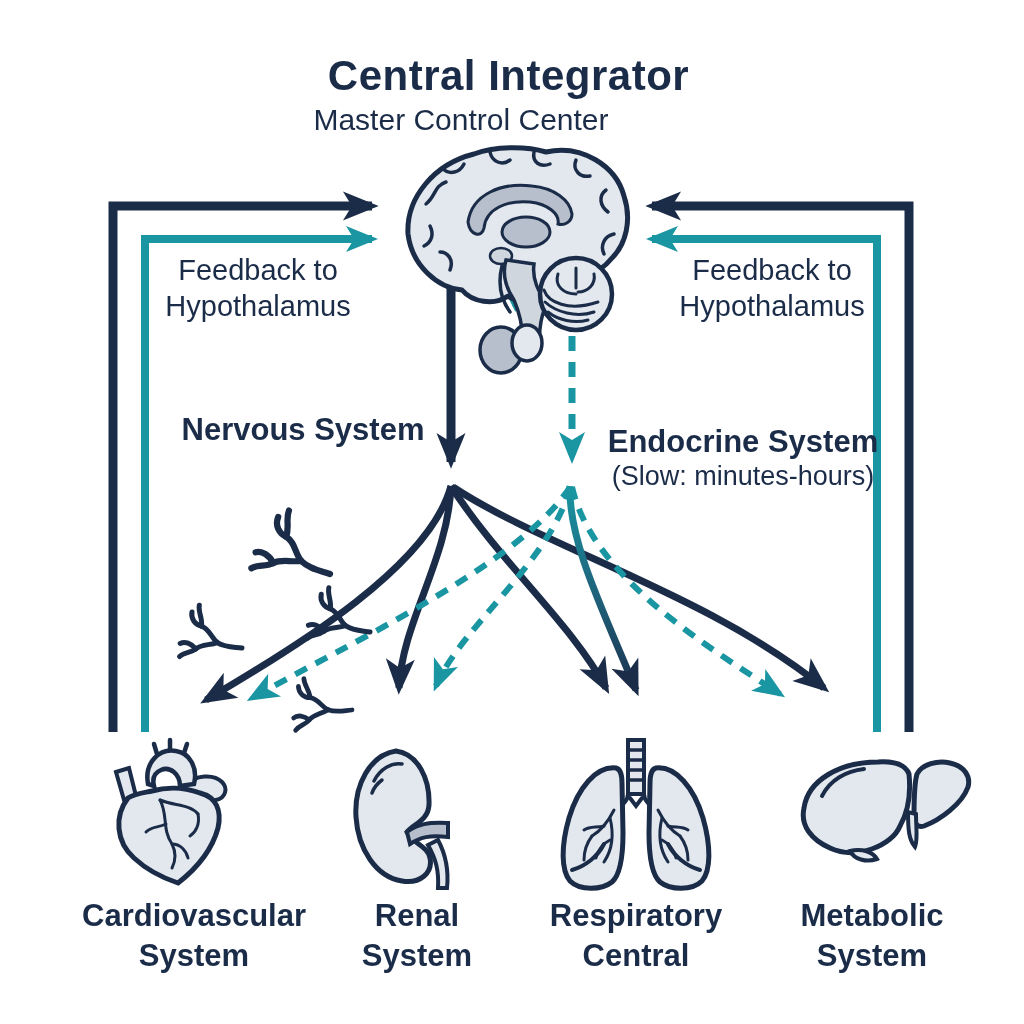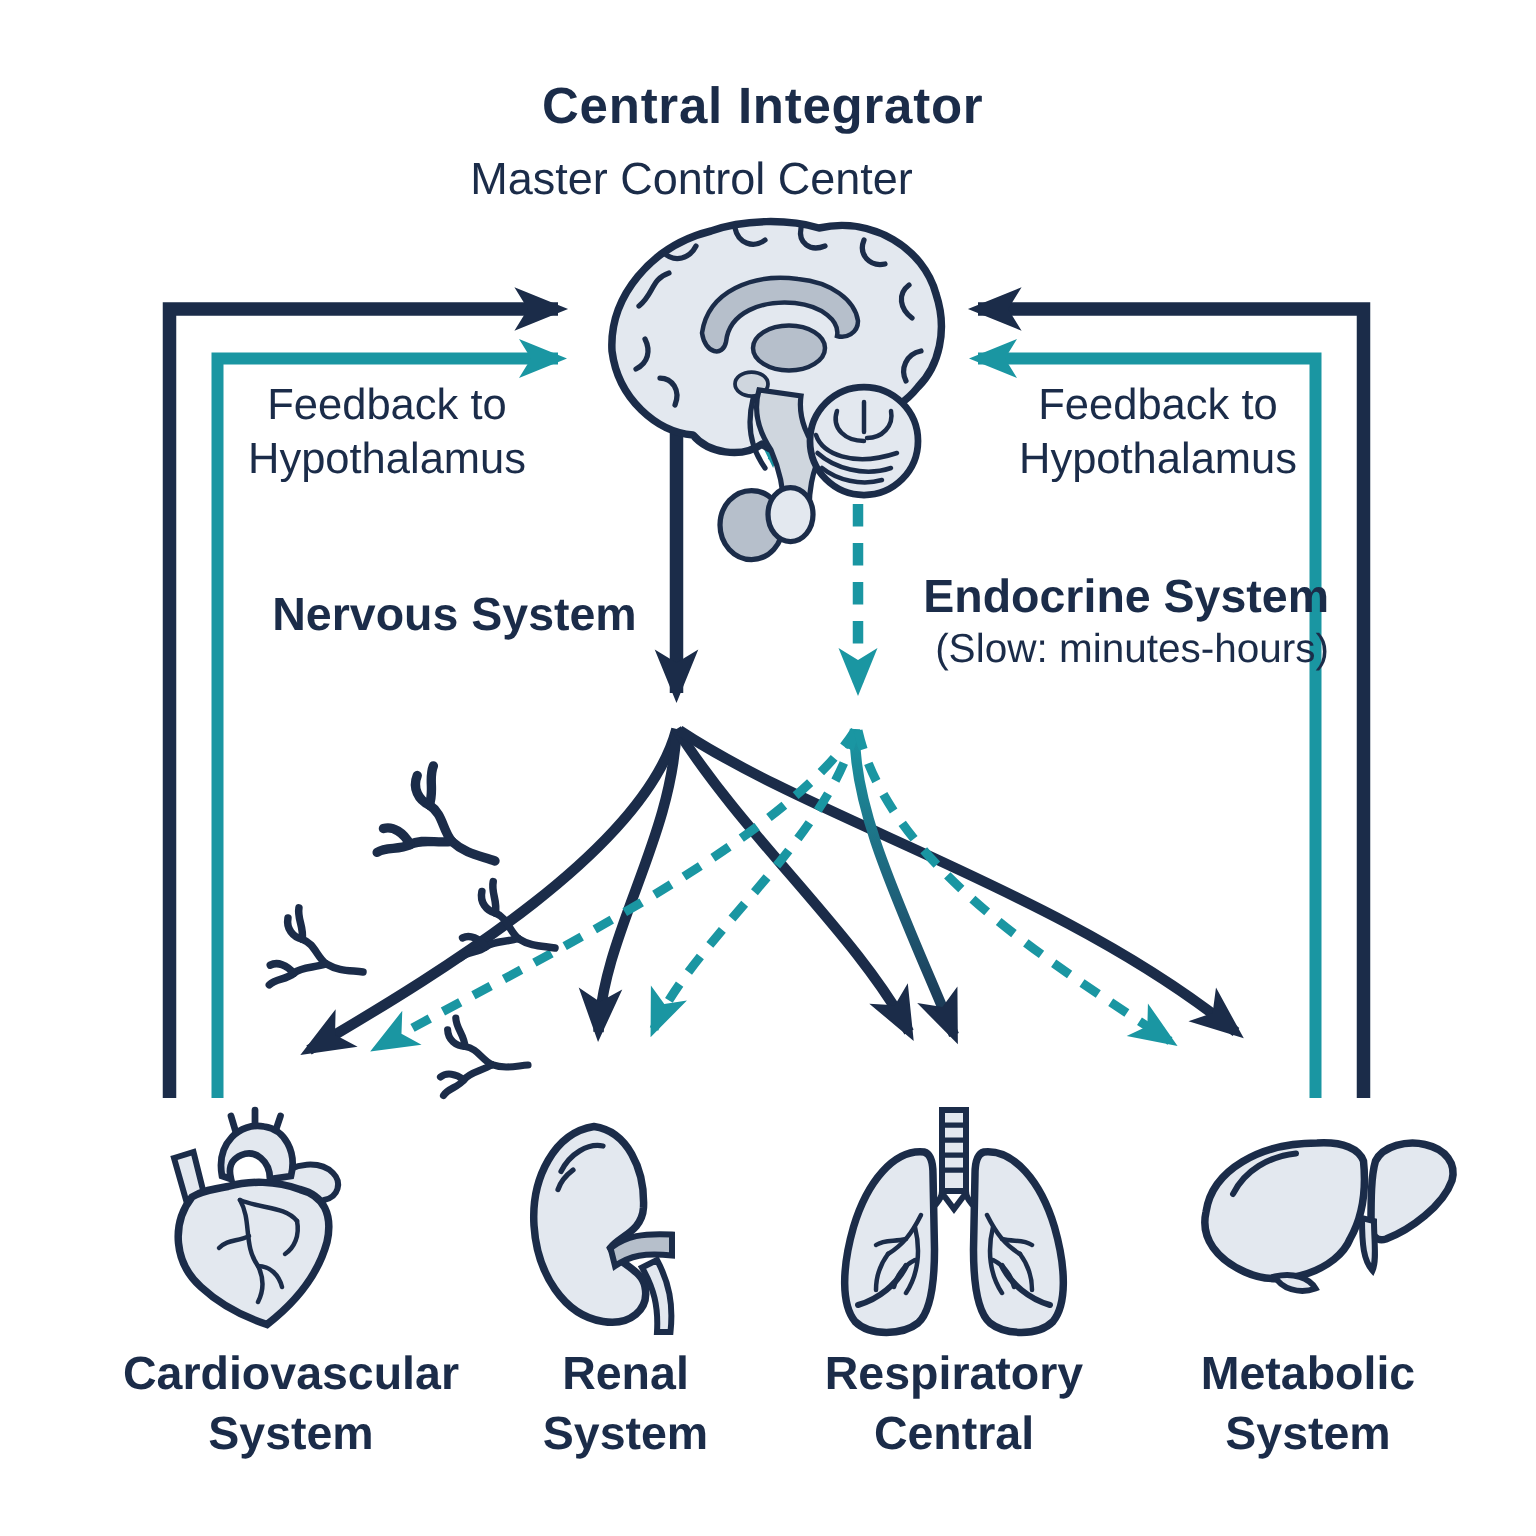--- a/index.html
+++ b/index.html
@@ -2,29 +2,29 @@
 <html style="--navy: #1b2c49; --teal: #1a96a2; --organ-fill: #e3e8ef; --organ-fill-mid: #cfd6de; --organ-fill-dark: #b6bfcb; --background: #ffffff;"><head>
 <meta charset="utf-8">
 <style>
   html,body{margin:0;padding:0;background:#fff;}
   .stage{
     position:relative;width:1024px;height:1024px;background:var(--background,#fff);
     font-family:"Liberation Sans", sans-serif; color:var(--navy,#1b2c49); overflow:hidden;
   }
   .stage svg{position:absolute;left:0;top:0;}
   .label{position:absolute;white-space:pre-line;text-align:center;color:var(--navy,#1b2c49);}
-  .title{left:0;top:52px;width:1017px;font-size:34px;font-weight:bold;letter-spacing:.5px;}
+  .title{left:0;top:52px;width:1017px;font-size:42px;font-weight:bold;letter-spacing:.5px;}
   .subtitle{left:0;top:103px;width:922px;font-size:30px;font-weight:400;}
   .fb-left{left:138px;top:252px;width:240px;font-size:29px;line-height:1.25;}
   .fb-right{left:652px;top:252px;width:240px;font-size:29px;line-height:1.25;}
-  .pathway{position:absolute;}
+  .pathway{position:absolute;margin-top:20px;}
   .pathway .p-name{font-size:31px;font-weight:bold;line-height:1.15;}
   .pathway .p-speed{font-size:27px;font-weight:400;line-height:1.2;}
   .nervous{left:168px;top:392px;width:270px;text-align:center;}
-  .endocrine{left:592px;top:380px;width:286px;text-align:right;padding-left:8px;}
+  .endocrine{left:592px;top:404px;width:286px;text-align:center;padding-left:8px;}
   .sys-label{font-size:31px;font-weight:bold;line-height:1.28;top:896px;}
   .sys-0{left:45px;width:240px;margin-left:29px;}
   .sys-1{left:317px;width:200px;}
   .sys-2{left:516px;width:240px;}
   .sys-3{left:752px;width:240px;}
 
   .stroke-navy{stroke:var(--navy,#1b2c49);}
   .stroke-teal{stroke:var(--teal,#1a96a2);}
   .fill-navy{fill:var(--navy,#1b2c49);}
   .fill-teal{fill:var(--teal,#1a96a2);}

